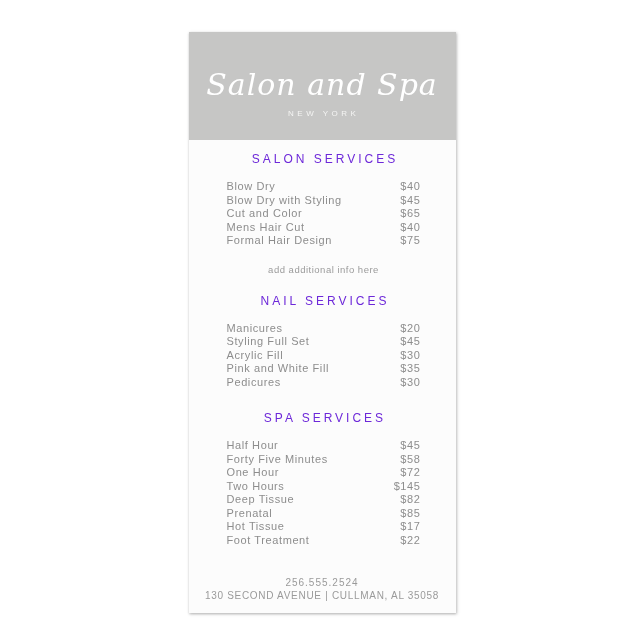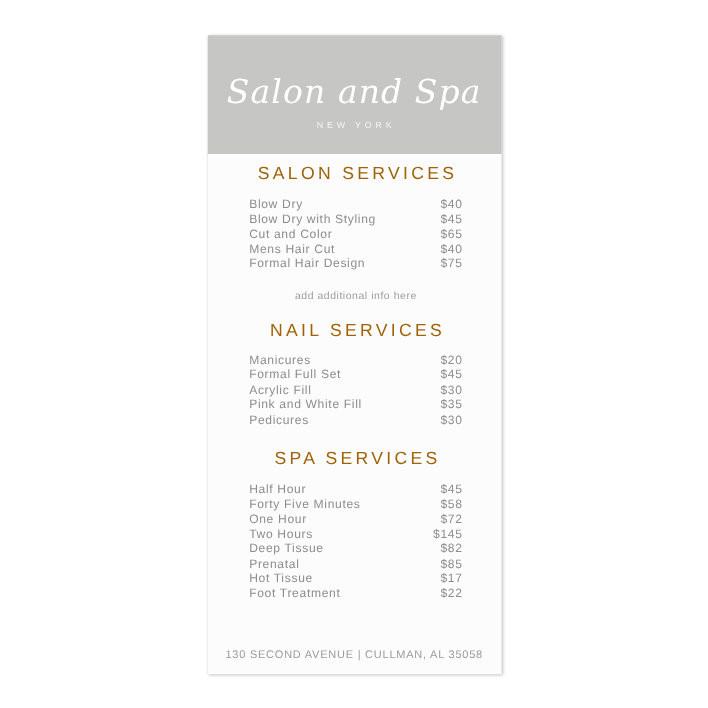--- a/index.html
+++ b/index.html
@@ -48,24 +48,24 @@
     letter-spacing: 3.5px;
     color: #f4f4f3;
     text-indent: 3.5px;
   }
   .sections {
     padding: 0 35px 0 38px;
   }
   .section-heading {
     margin-top: 22px;
     text-align: center;
-    font-size: 16px;
+    font-size: 12px;
     letter-spacing: 3px;
     text-indent: 3px;
-    color: #a16207;
+    color: #6d28d9;
     line-height: 14px;
     white-space: nowrap;
   }
   .section:first-child .section-heading { margin-top: 12px; }
   .section:nth-child(2) .section-heading { margin-top: 18px; }
   .price-list {
     margin-top: 14px;
   }
   .price-row {
     display: flex;
@@ -143,21 +143,21 @@
           <div class="section-note">add additional info here</div>
         </div>
         <div class="section">
           <div class="section-heading">NAIL SERVICES</div>
           <div class="price-list">
             <div class="price-row">
               <span class="name">Manicures</span>
               <span class="price">$20</span>
             </div>
             <div class="price-row">
-              <span class="name">Formal Full Set</span>
+              <span class="name">Styling Full Set</span>
               <span class="price">$45</span>
             </div>
             <div class="price-row">
               <span class="name">Acrylic Fill</span>
               <span class="price">$30</span>
             </div>
             <div class="price-row">
               <span class="name">Pink and White Fill</span>
               <span class="price">$35</span>
             </div>
@@ -200,17 +200,18 @@
             </div>
             <div class="price-row">
               <span class="name">Foot Treatment</span>
               <span class="price">$22</span>
             </div>
           </div>
         </div>
       </div>
 
     <div class="card-footer">
+      <div class="footer-phone">256.555.2524</div>
       <div class="footer-address">130 SECOND AVENUE | CULLMAN, AL 35058</div>
     </div>
 
   </div>
 </div>
 
 </body></html>

